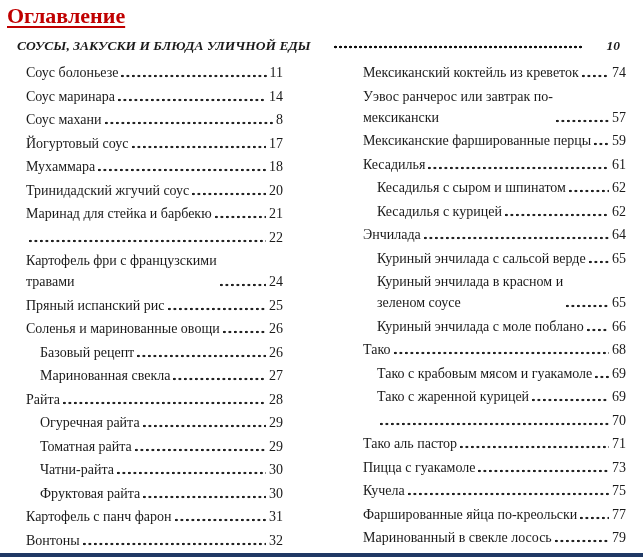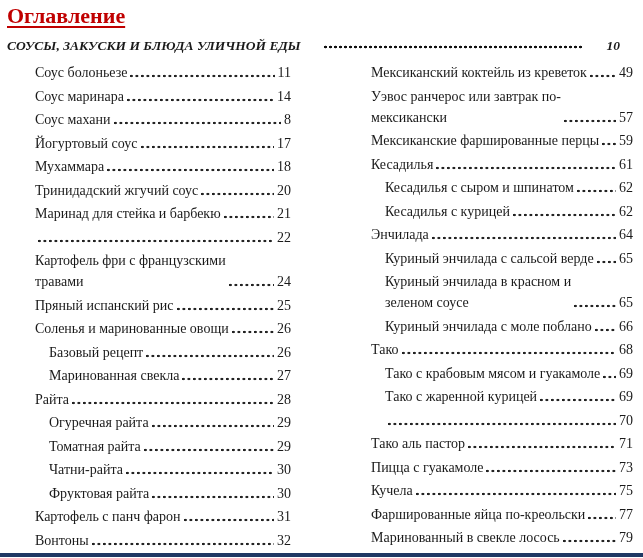--- a/index.html
+++ b/index.html
@@ -45,37 +45,37 @@
     align-self: flex-end;
     margin: 0 3px 4px 3px;
     background-image: radial-gradient(circle at 1.5px 3px, #222 1.15px, transparent 1.55px);
     background-size: 5.5px 6px;
     background-repeat: repeat-x;
     background-position: left bottom;
   }
   .toc-entry .toc-entry-page { flex: 0 0 auto; }
 
   .section-row {
-    margin: 9px 13px 0 7px;
+    margin: 9px 13px 0 17px;
     font-weight: bold;
     font-style: italic;
     font-size: 13.5px;
     line-height: 15px;
     gap: 20px;
   }
   .section-row .dot-leader {
     margin-bottom: 3px;
     background-image: radial-gradient(circle at 1.4px 3px, #111 1.2px, transparent 1.6px);
     background-size: 5px 6px;
   }
 
   .columns {
     display: flex;
     margin-top: 9px;
-    padding-left: 35px;
+    padding-left: 26px;
   }
   .col-left  { width: 257px; }
   .col-right { width: 263px; margin-left: 80px; }
 
   .toc-entry.l2 { padding-left: 14px; }
 
   .bottom-bar {
     position: absolute;
     left: 0; bottom: 1px;
     width: 643px; height: 4px;
@@ -195,21 +195,21 @@
         <div class="toc-entry l1">
     <span class="toc-entry-label">Вонтоны</span>
     <span class="dot-leader"></span>
     <span class="toc-entry-page">32</span>
   </div>
       </div>
     <div class="col-right">
         <div class="toc-entry l1">
     <span class="toc-entry-label">Мексиканский коктейль из креветок</span>
     <span class="dot-leader"></span>
-    <span class="toc-entry-page">49</span>
+    <span class="toc-entry-page">74</span>
   </div>
         <div class="toc-entry l1">
     <span class="toc-entry-label">Уэвос ранчерос или завтрак по-
 мексикански</span>
     <span class="dot-leader"></span>
     <span class="toc-entry-page">57</span>
   </div>
         <div class="toc-entry l1">
     <span class="toc-entry-label">Мексиканские фаршированные перцы</span>
     <span class="dot-leader"></span>

